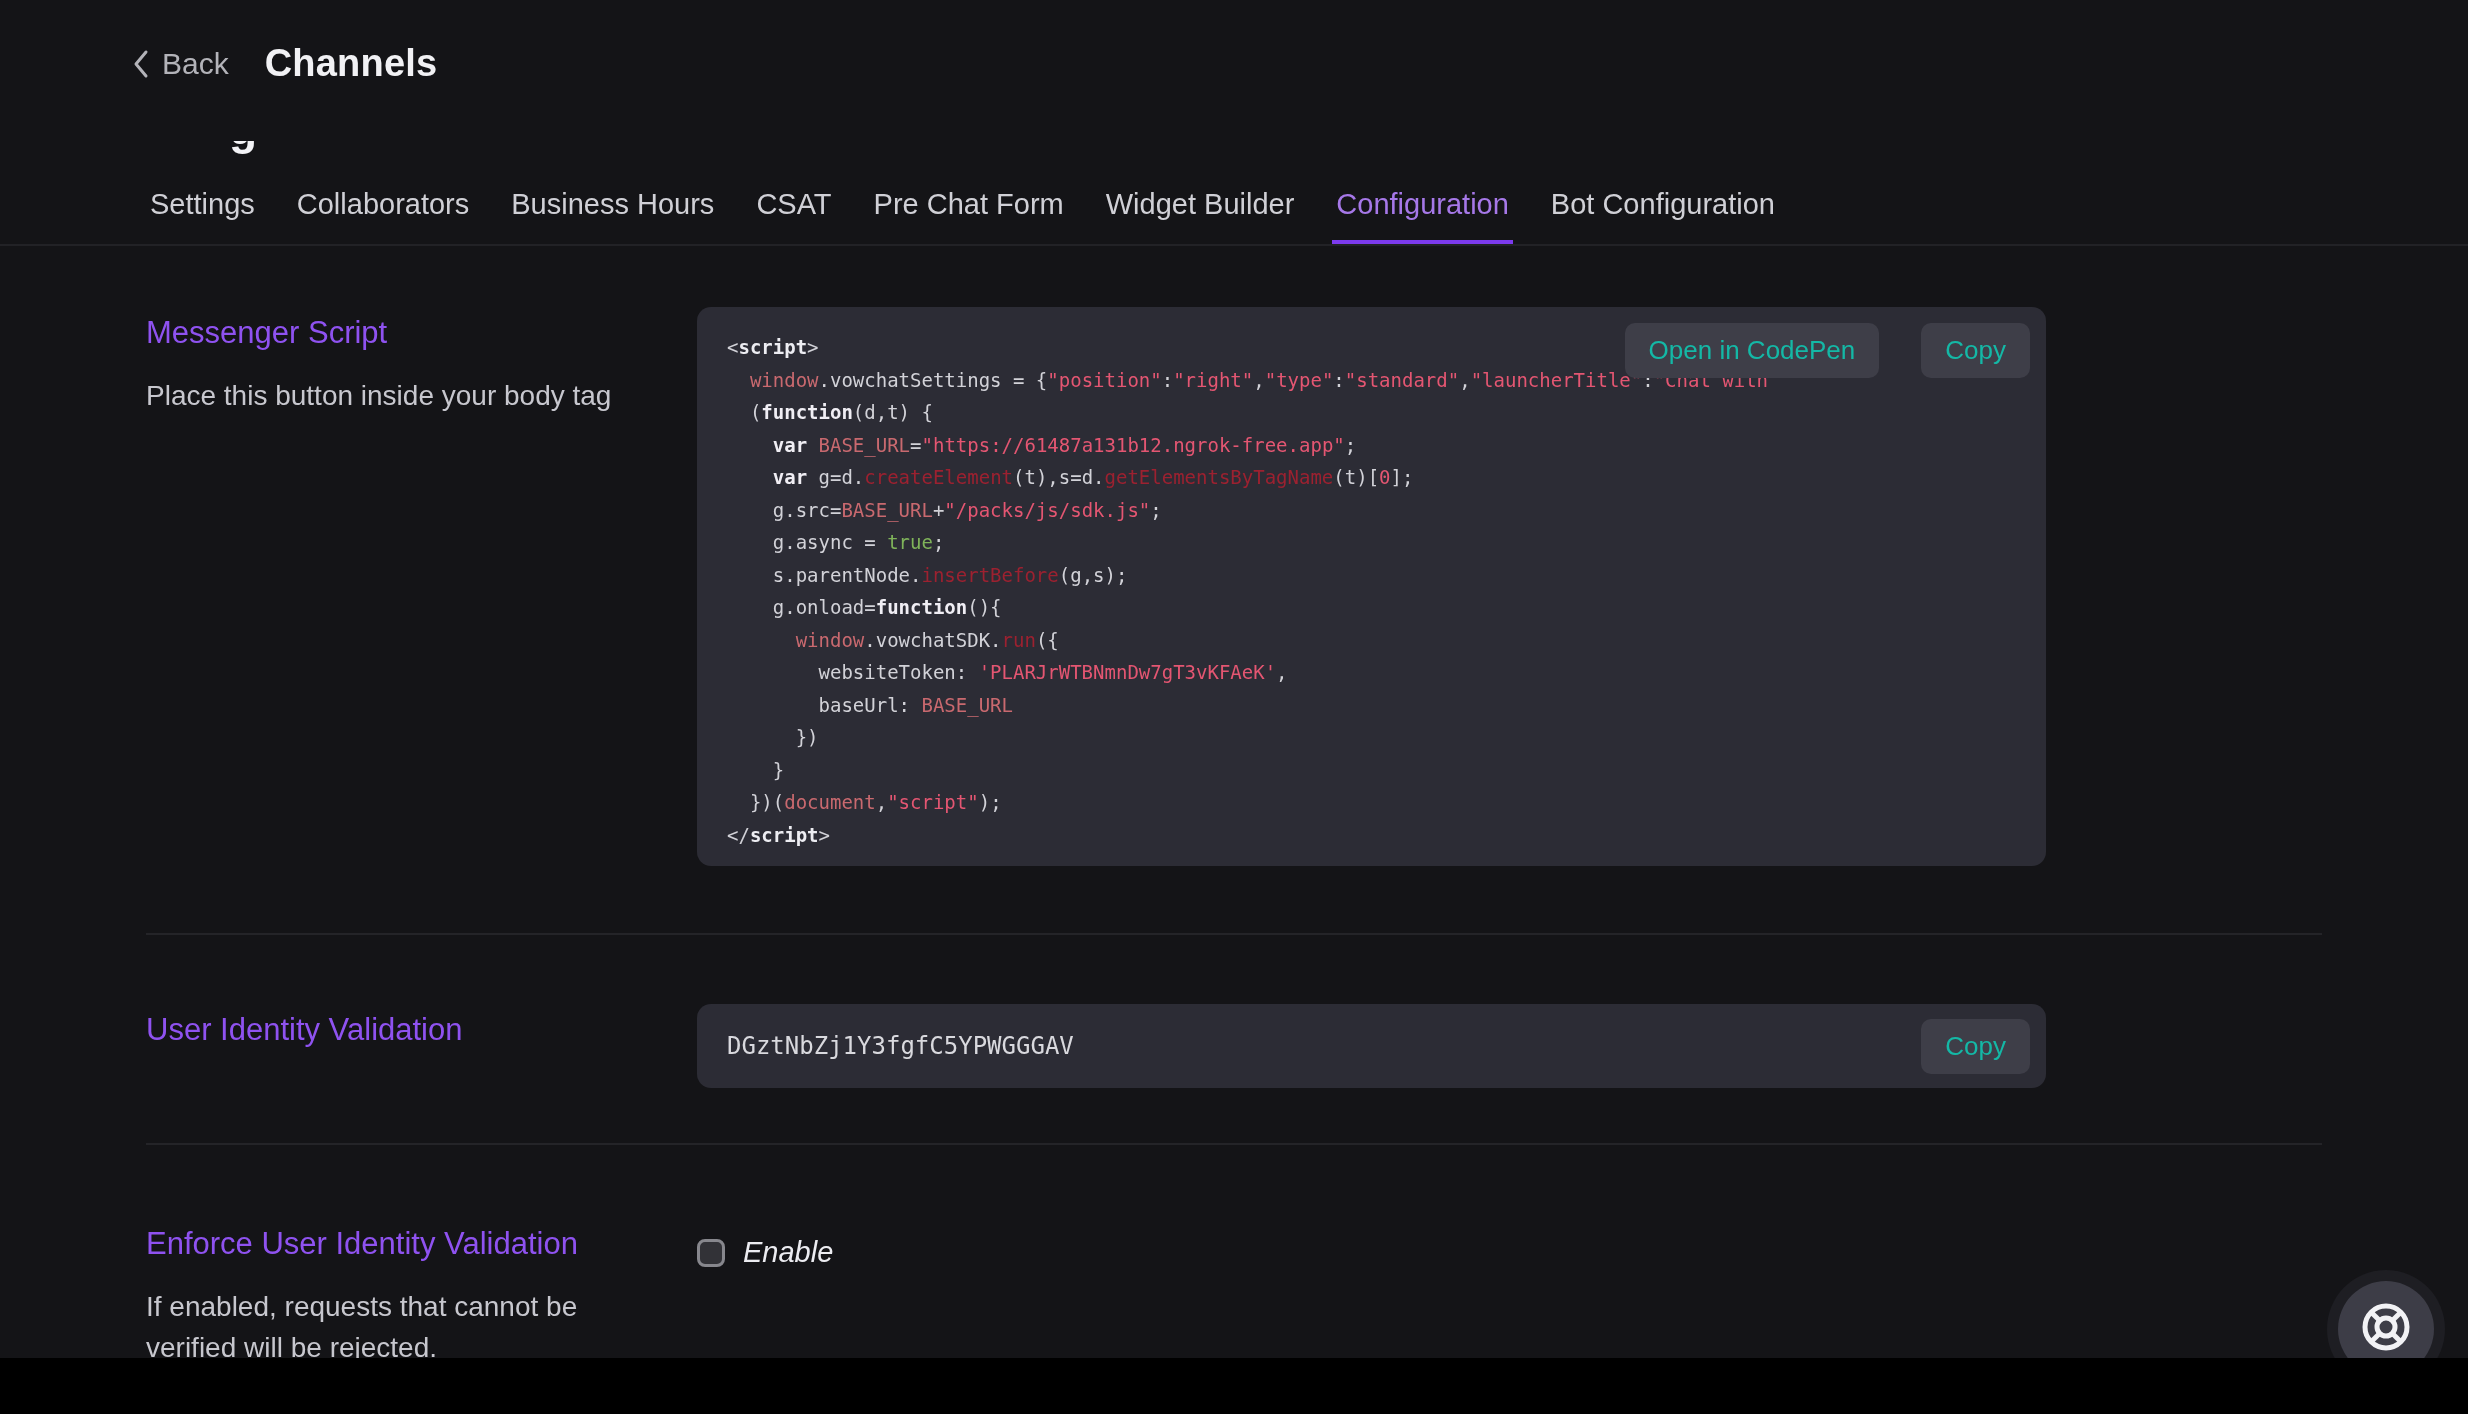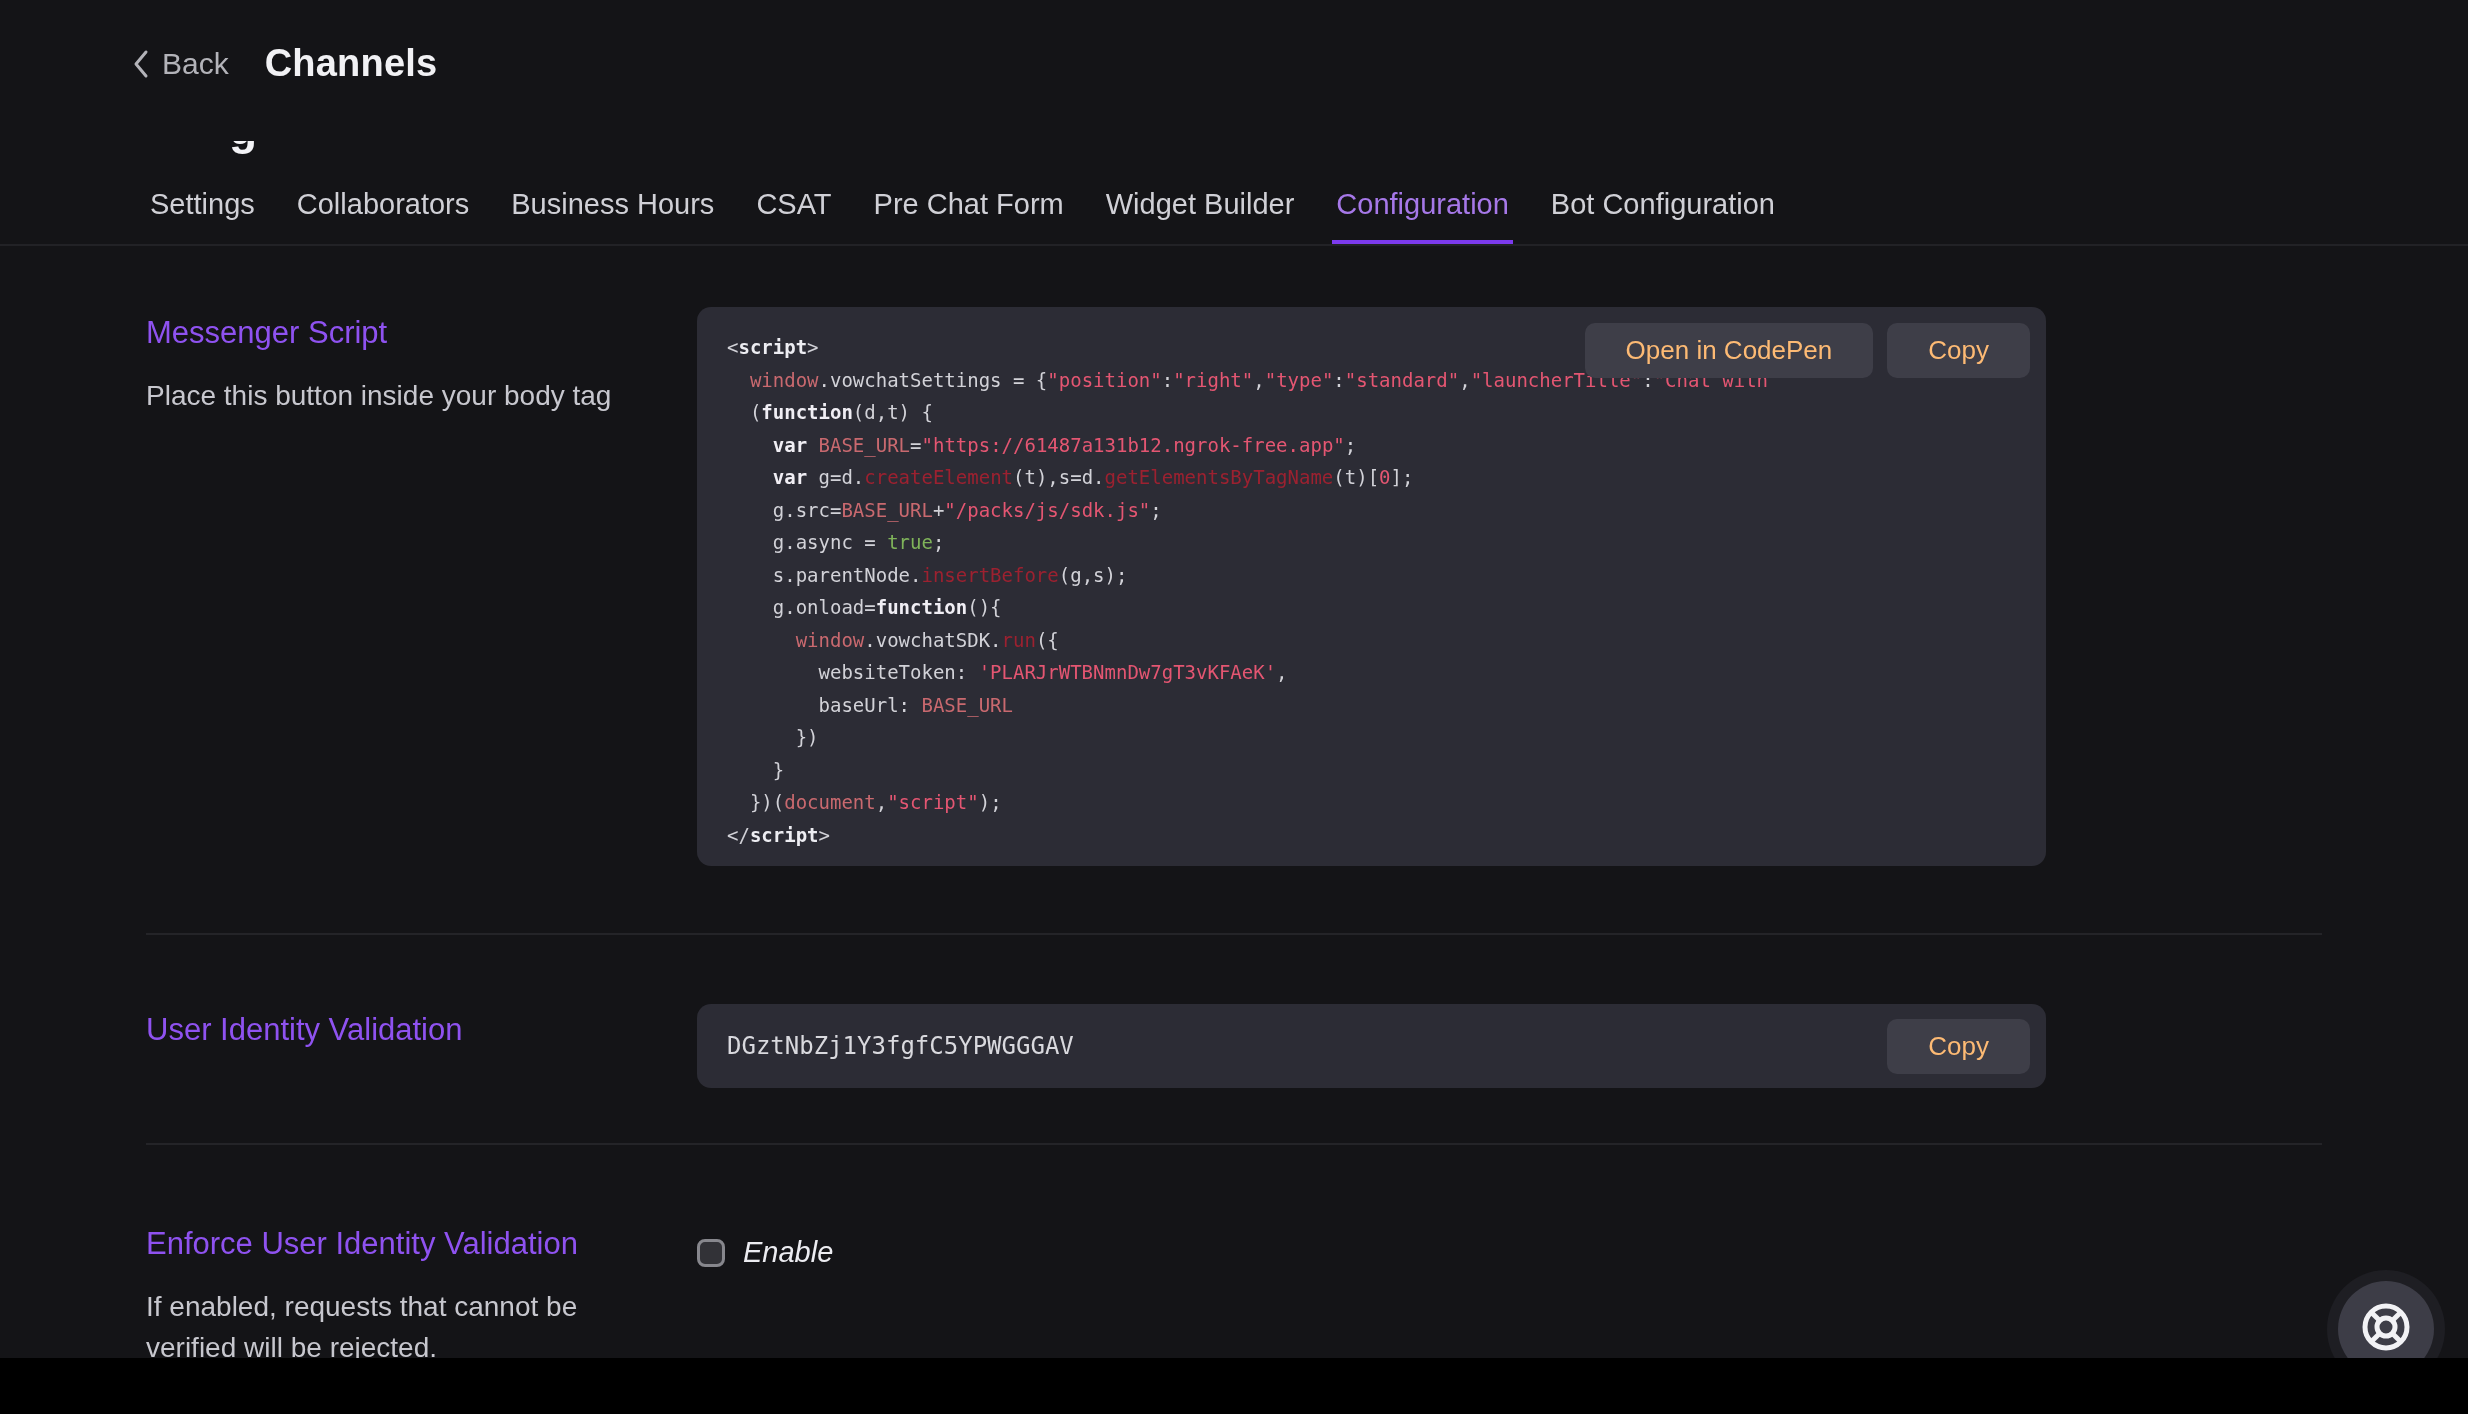--- a/index.html
+++ b/index.html
@@ -48,22 +48,22 @@
   
   .code-box{position:relative;background:var(--panel);border-radius:14px;height:559px;
     padding:24px 30px 18px 30px;overflow:hidden;}
   .code-pre{font-family:"DejaVu Sans Mono", monospace;}
   .code-line{font-size:19px;line-height:32.5px;white-space:pre;color:var(--tok-p);}
   .tok-p{color:var(--tok-p);} .tok-k{color:var(--tok-k);font-weight:600;}
   .tok-t{color:var(--tok-t);font-weight:600;} .tok-i{color:var(--tok-i);}
   .tok-s{color:var(--tok-s);} .tok-m{color:var(--tok-m);}
   .tok-g{color:var(--tok-g);} .tok-n{color:var(--tok-n);}
   .code-actions{position:absolute;top:16px;right:16px;display:flex;gap:14px;}
-  .ui-btn{background:var(--btn);border:none;border-radius:10px;color:#fdba74;
-    font-family:"Liberation Sans", sans-serif;font-size:26px;padding:12px 41px;cursor:pointer;}
+  .ui-btn{background:var(--btn);border:none;border-radius:10px;color:#14b8a6;
+    font-family:"Liberation Sans", sans-serif;font-size:26px;padding:12px 24px;cursor:pointer;margin-left:28px;}
 
   
   .token-field{display:flex;align-items:center;background:var(--panel);border-radius:14px;
     height:84px;padding:0 16px 0 30px;}
   .token-value{font-family:"DejaVu Sans Mono", monospace;font-size:24px;color:#d9d9de;}
   .token-spacer{flex:1;}
 
   
   .enable-row{display:flex;align-items:center;gap:18px;margin-top:18px;font-style:italic;}
   .checkbox{width:28px;height:28px;border:3px solid #87878d;border-radius:8px;background:#323237;cursor:pointer;}

